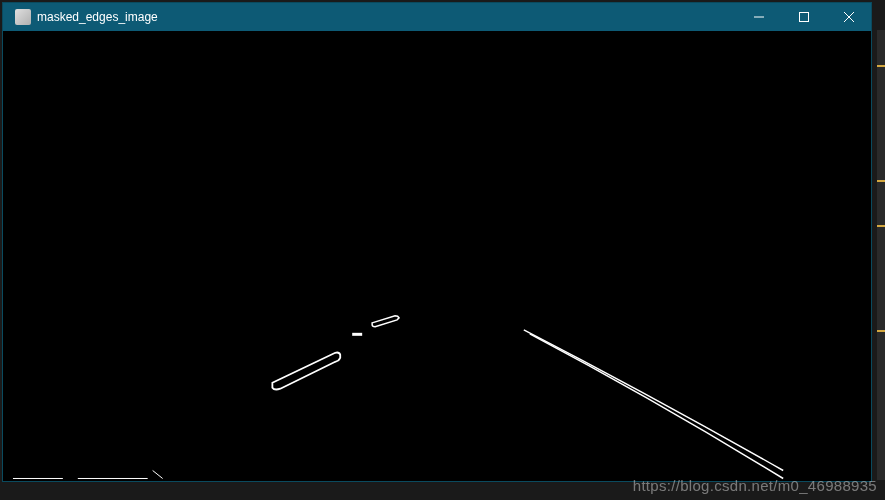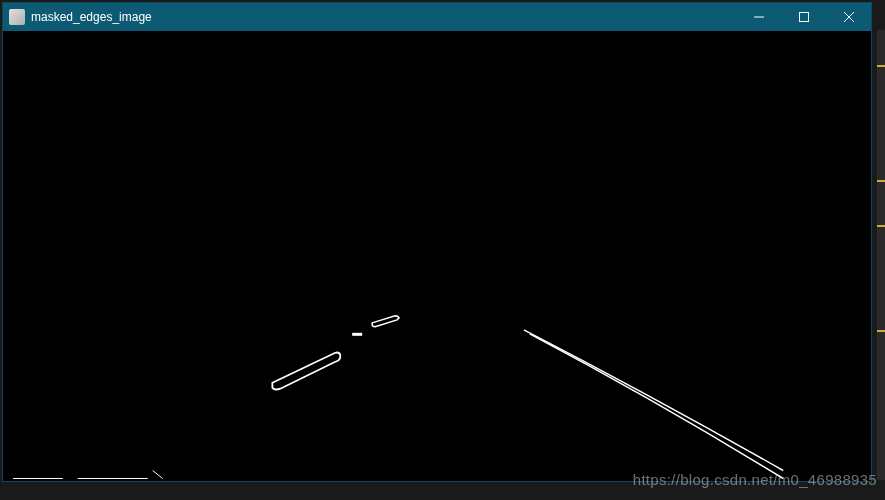--- a/index.html
+++ b/index.html
@@ -23,21 +23,21 @@
       height: 480px;
       border: 1px solid #0a4a5e;
       display: flex;
       flex-direction: column;
     }
     .titlebar {
       height: 28px;
       background: #0d5a75;
       display: flex;
       align-items: center;
-      padding-left: 6px;
+      padding-left: 12px;
       position: relative;
     }
     .app-icon {
       width: 16px;
       height: 16px;
       background: linear-gradient(135deg, #e0e0e0 0%, #b0b0b0 100%);
       border-radius: 2px;
       margin-right: 6px;
     }
     .title-text {
@@ -72,21 +72,21 @@
     }
     .content svg {
       position: absolute;
       top: 0;
       left: 0;
       width: 100%;
       height: 100%;
     }
     .watermark {
       position: absolute;
-      bottom: 12px;
+      bottom: 6px;
       right: 8px;
       color: rgba(200,200,200,0.55);
       font-size: 15px;
       font-family: Arial, sans-serif;
       letter-spacing: 0.3px;
       z-index: 10;
     }
     .right-strip {
       position: absolute;
       right: 0;

